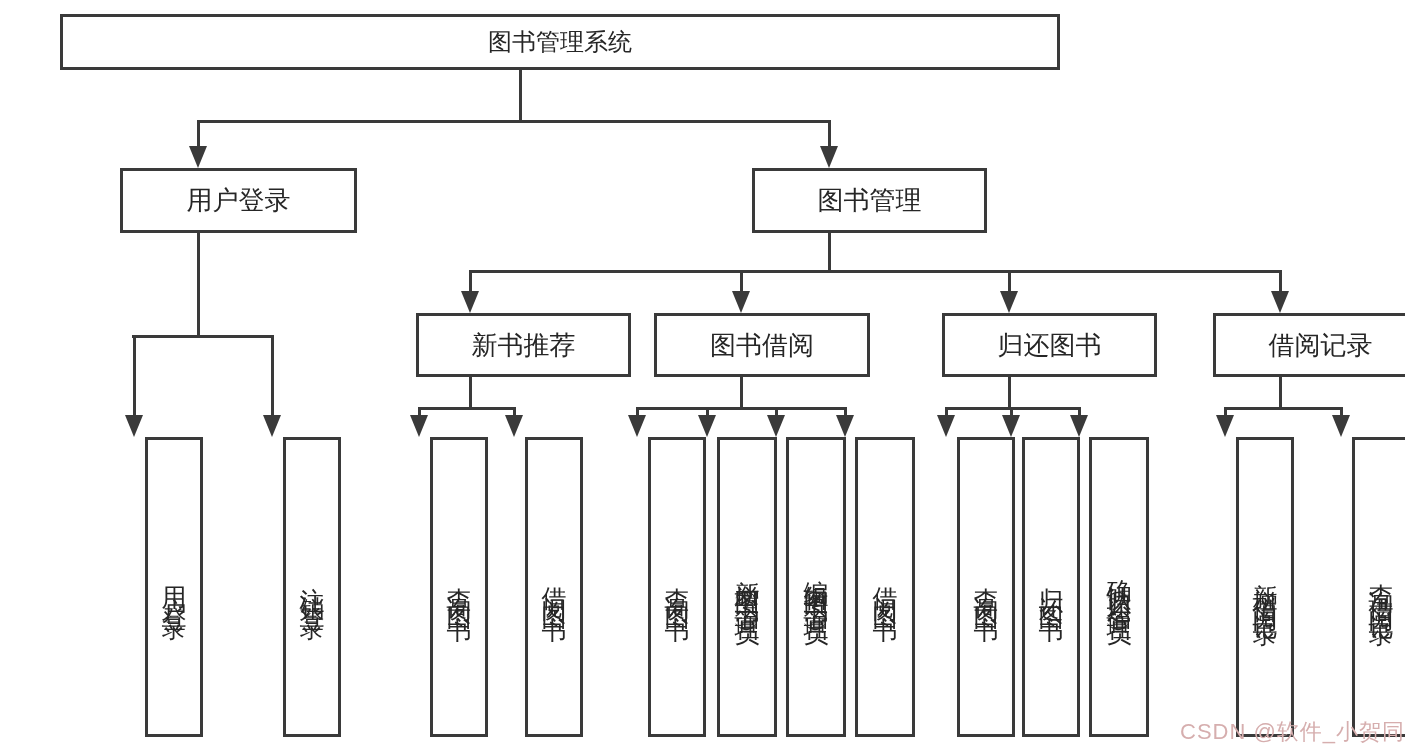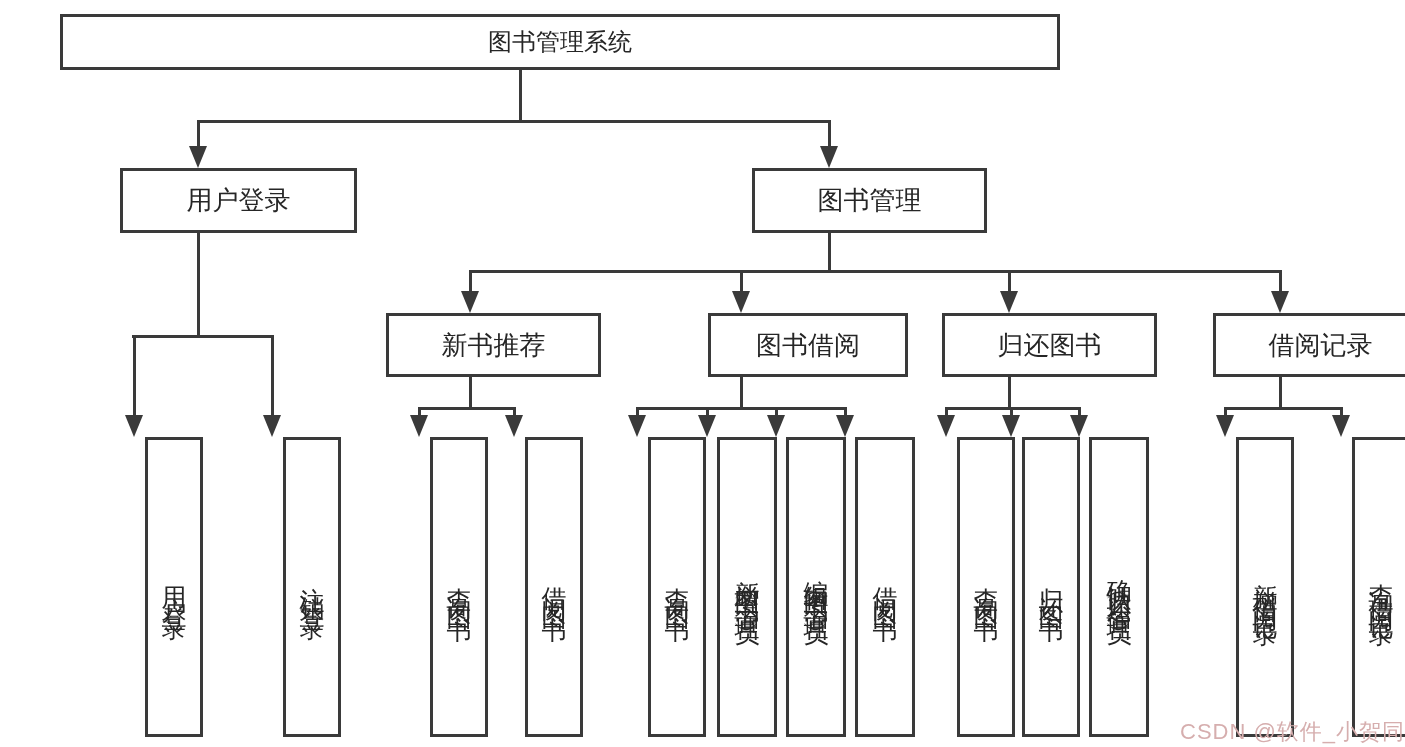--- a/index.html
+++ b/index.html
@@ -62,24 +62,24 @@
   <div class="hl" style="left:469px;top:270px;width:813px"></div>
   <div class="vl" style="left:469px;top:270px;height:23px"></div>
   <div class="vl" style="left:740px;top:270px;height:23px"></div>
   <div class="vl" style="left:1008px;top:270px;height:23px"></div>
   <div class="vl" style="left:1279px;top:270px;height:23px"></div>
   <div class="ah" style="left:461px;top:291px"></div>
   <div class="ah" style="left:732px;top:291px"></div>
   <div class="ah" style="left:1000px;top:291px"></div>
   <div class="ah" style="left:1271px;top:291px"></div>
 
-  <div class="box l2" style="left:346px;width:215px">
+  <div class="box l2" style="left:376px;width:215px">
     <span>新书推荐</span>
   </div>
-  <div class="box l2" style="left:668px;width:200px">
+  <div class="box l2" style="left:614px;width:216px">
     <span>图书借阅</span>
   </div>
   <div class="box l2" style="left:902px;width:215px">
     <span>归还图书</span>
   </div>
   <div class="box l2" style="left:1173px;width:215px">
     <span>借阅记录</span>
   </div>
 
   <div class="vl" style="left:469px;top:377px;height:33px"></div>

